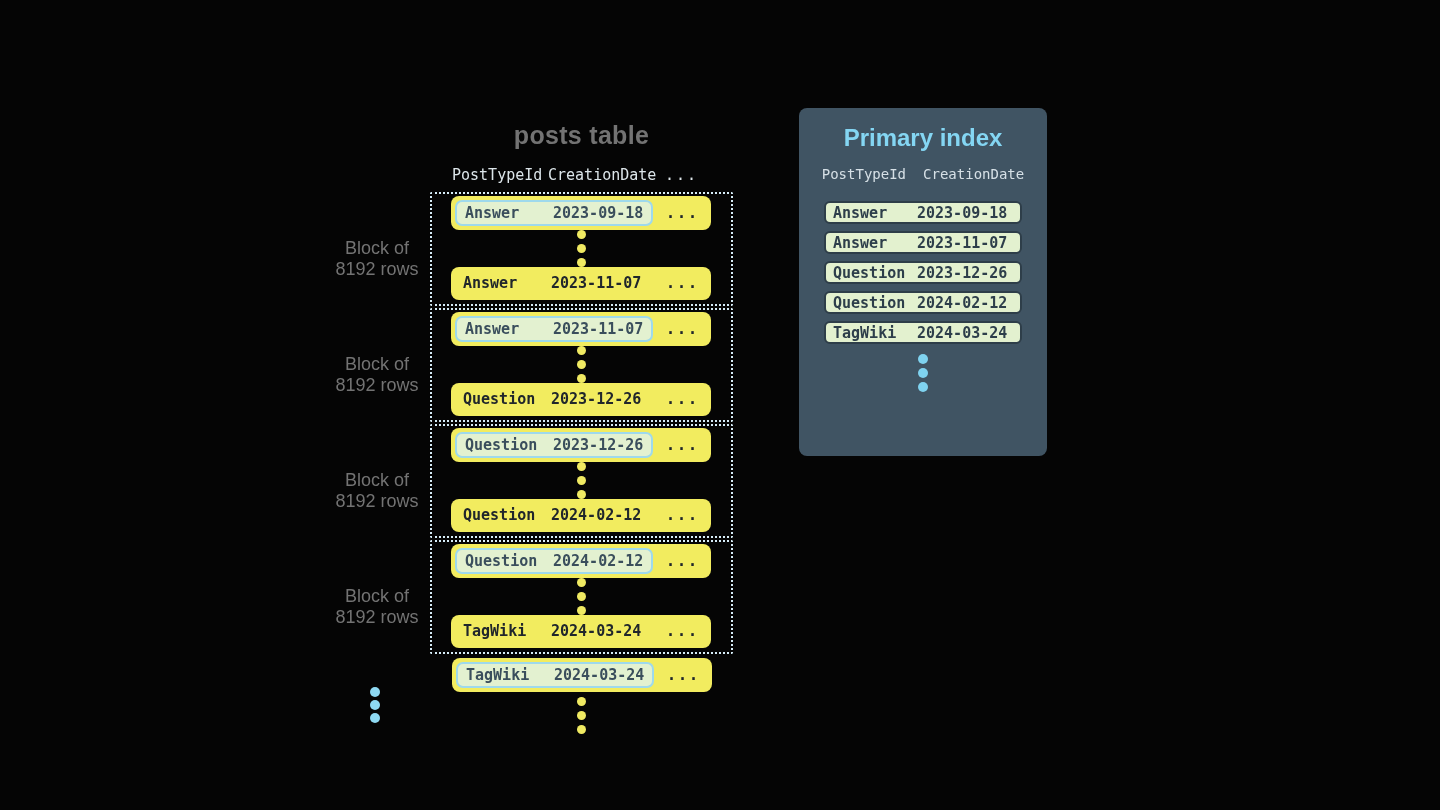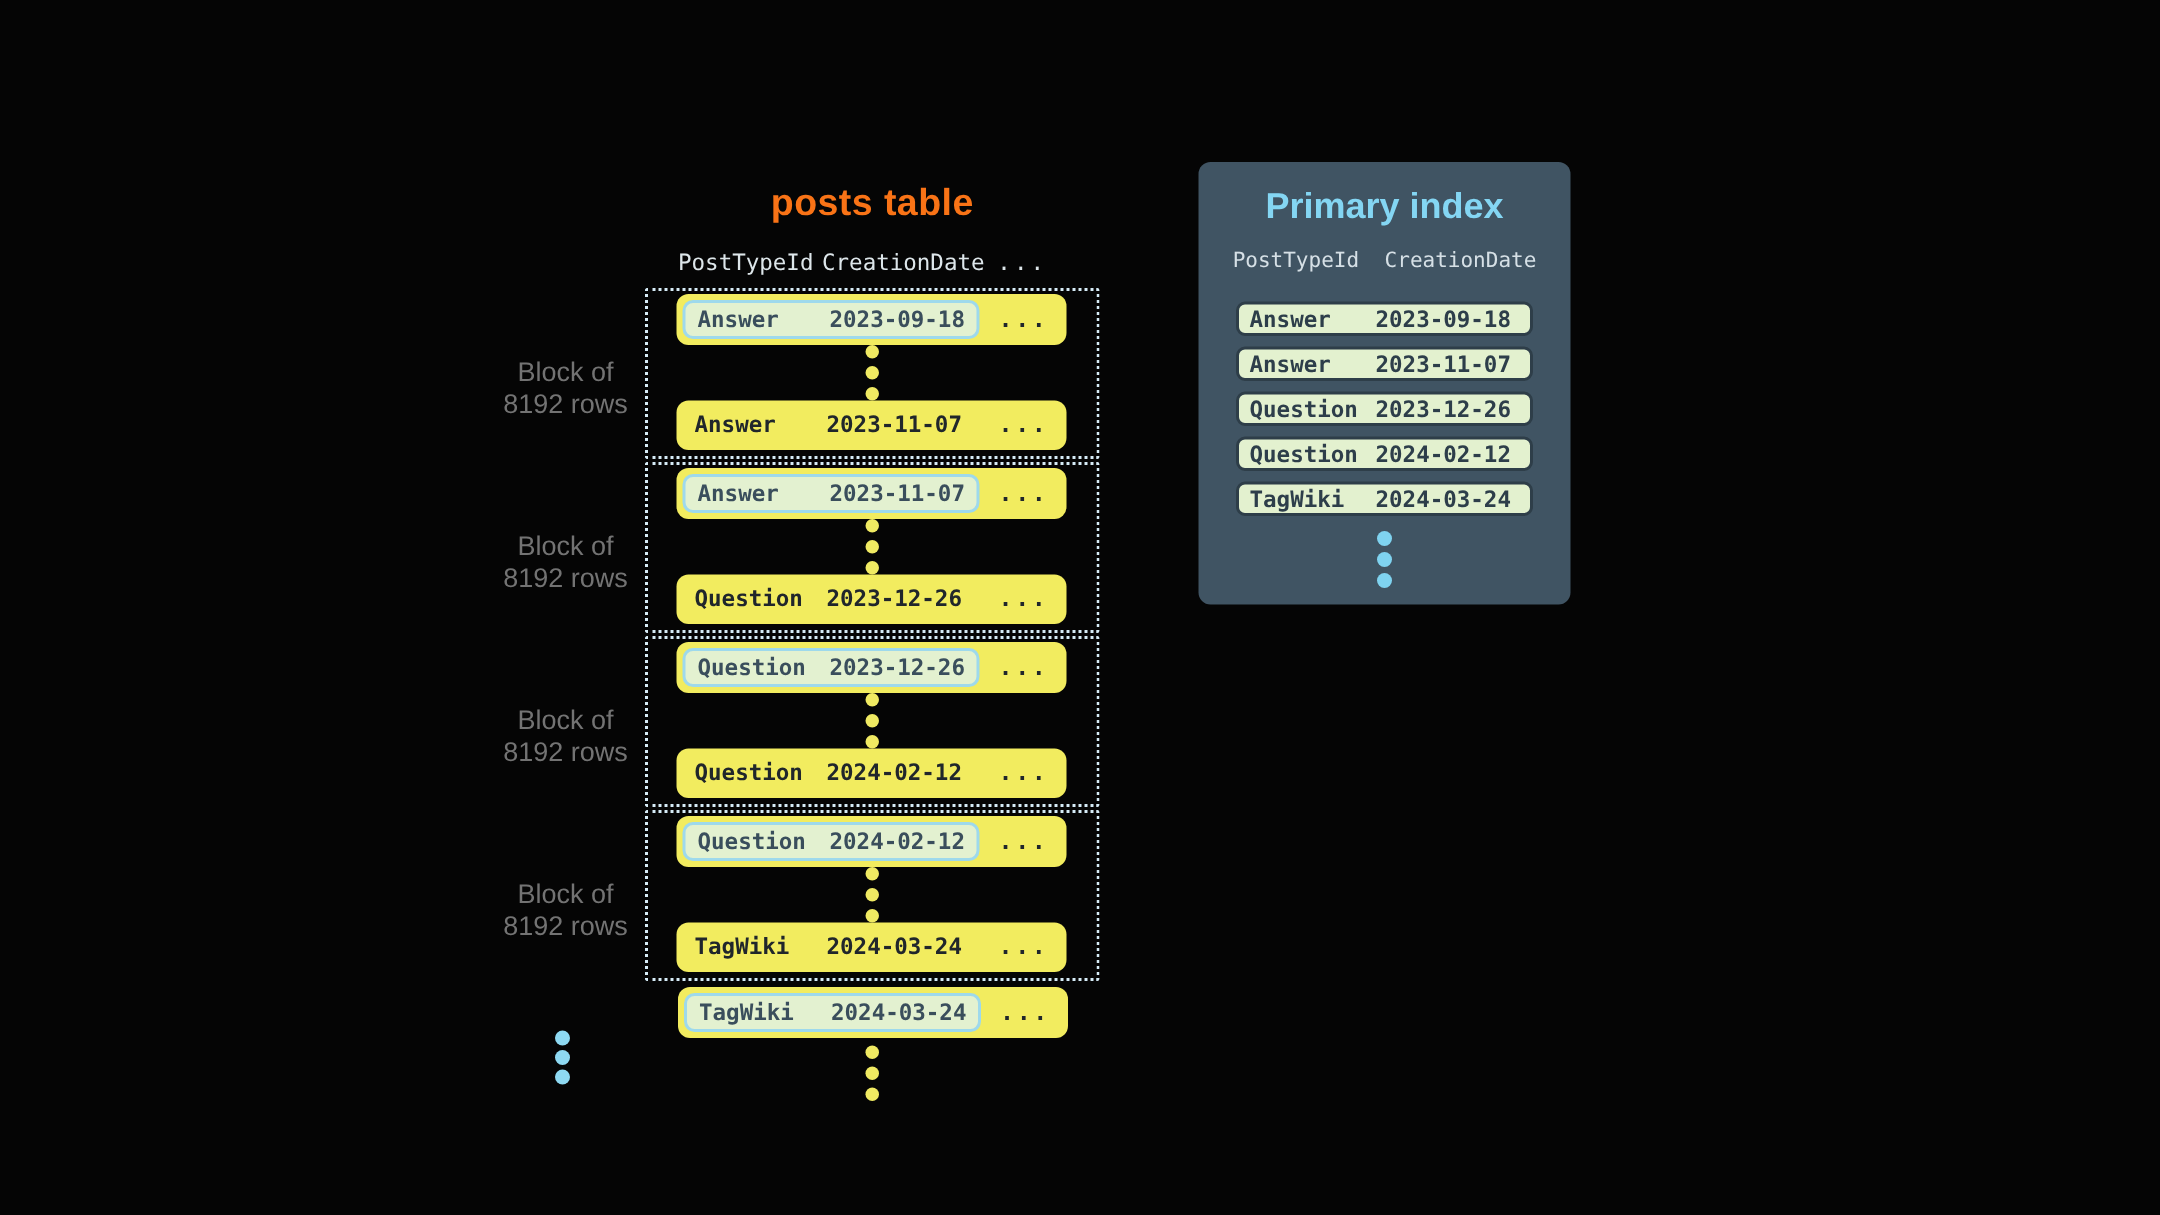--- a/index.html
+++ b/index.html
@@ -7,21 +7,21 @@
   body {
     background: #050505;
     font-family: "Liberation Sans", sans-serif;
     position: relative;
     overflow: hidden;
   }
 
   
   .posts-title {
     position: absolute; left: 430px; top: 121px; width: 303px;
-    text-align: center; color: #f97316; font-size: 25px; font-weight: 600;
+    text-align: center; color: #737373; font-size: 25px; font-weight: 600;
     letter-spacing: 0.3px;
   }
   .posts-header {
     position: absolute; left: 452px; top: 166px; width: 260px;
     display: flex; align-items: center;
     font-family: "DejaVu Sans Mono", "Liberation Mono", monospace;
     font-size: 15px; color: #dde6ea;
   }
   .posts-header .col-type { width: 96px; }
   .posts-header .hdr-ellipsis { margin-left: auto; padding-right: 14px; letter-spacing: 2px; }
@@ -68,21 +68,21 @@
     position: absolute; left: 430px; top: 697px; width: 303px;
     display: flex; flex-direction: column; align-items: center; gap: 5px;
   }
   .left-dots {
     position: absolute; left: 340px; top: 687px; width: 70px;
     display: flex; flex-direction: column; align-items: center; gap: 3px;
   }
 
   
   .panel {
-    position: absolute; left: 799px; top: 108px; width: 248px; height: 295px;
+    position: absolute; left: 799px; top: 108px; width: 248px; height: 348px;
     background: #405463; border-radius: 8px;
   }
   .pi-title {
     margin-top: 15px; text-align: center;
     color: #84d6f3; font-size: 24px; font-weight: 600; line-height: 30px;
   }
   .pi-header {
     margin-top: 13px; display: flex; justify-content: center; gap: 17px;
     font-family: "DejaVu Sans Mono", "Liberation Mono", monospace;
     font-size: 14px; color: #d6e0e6;

